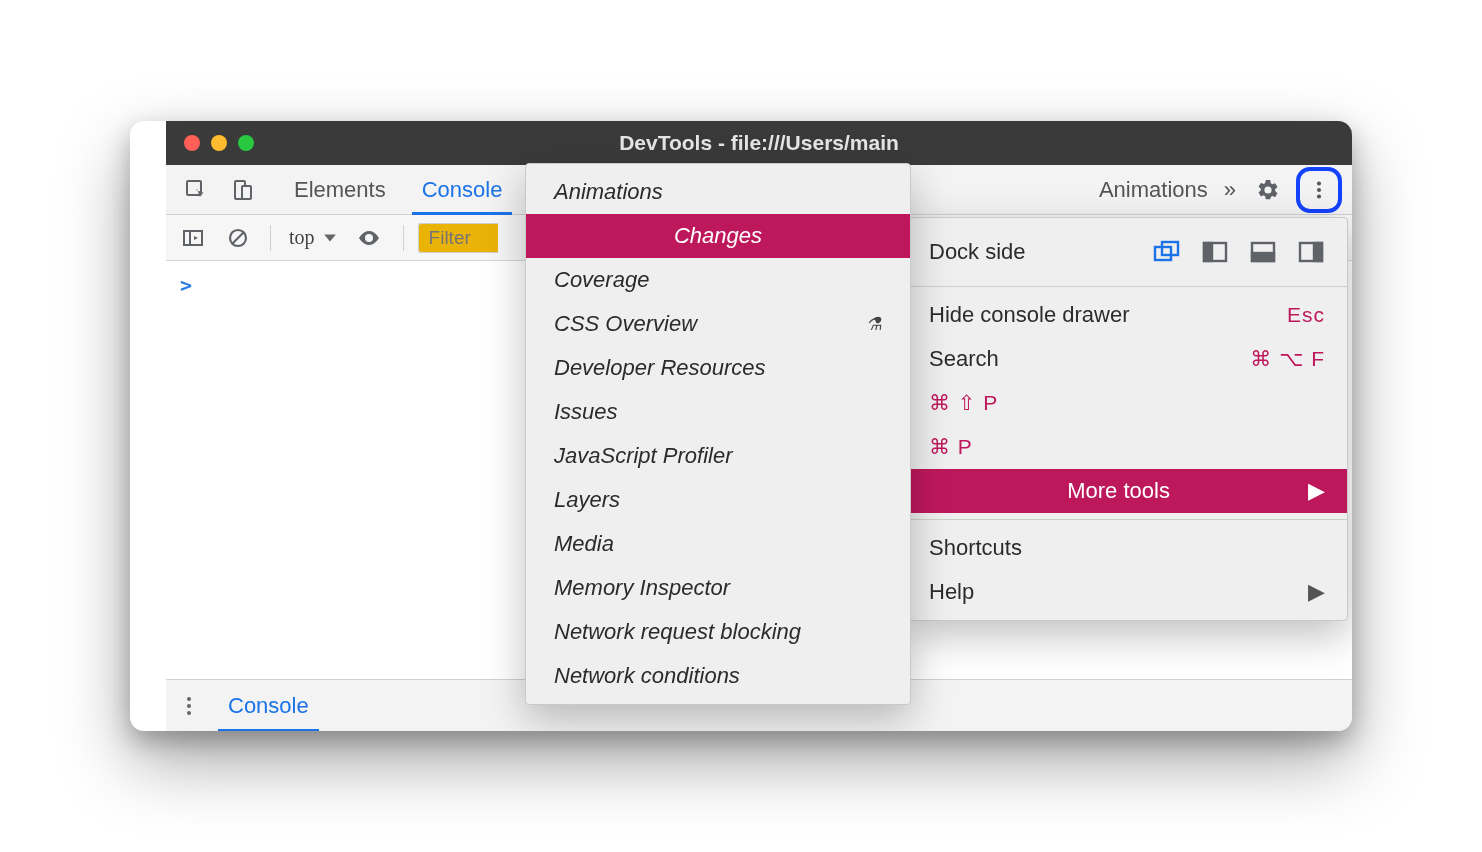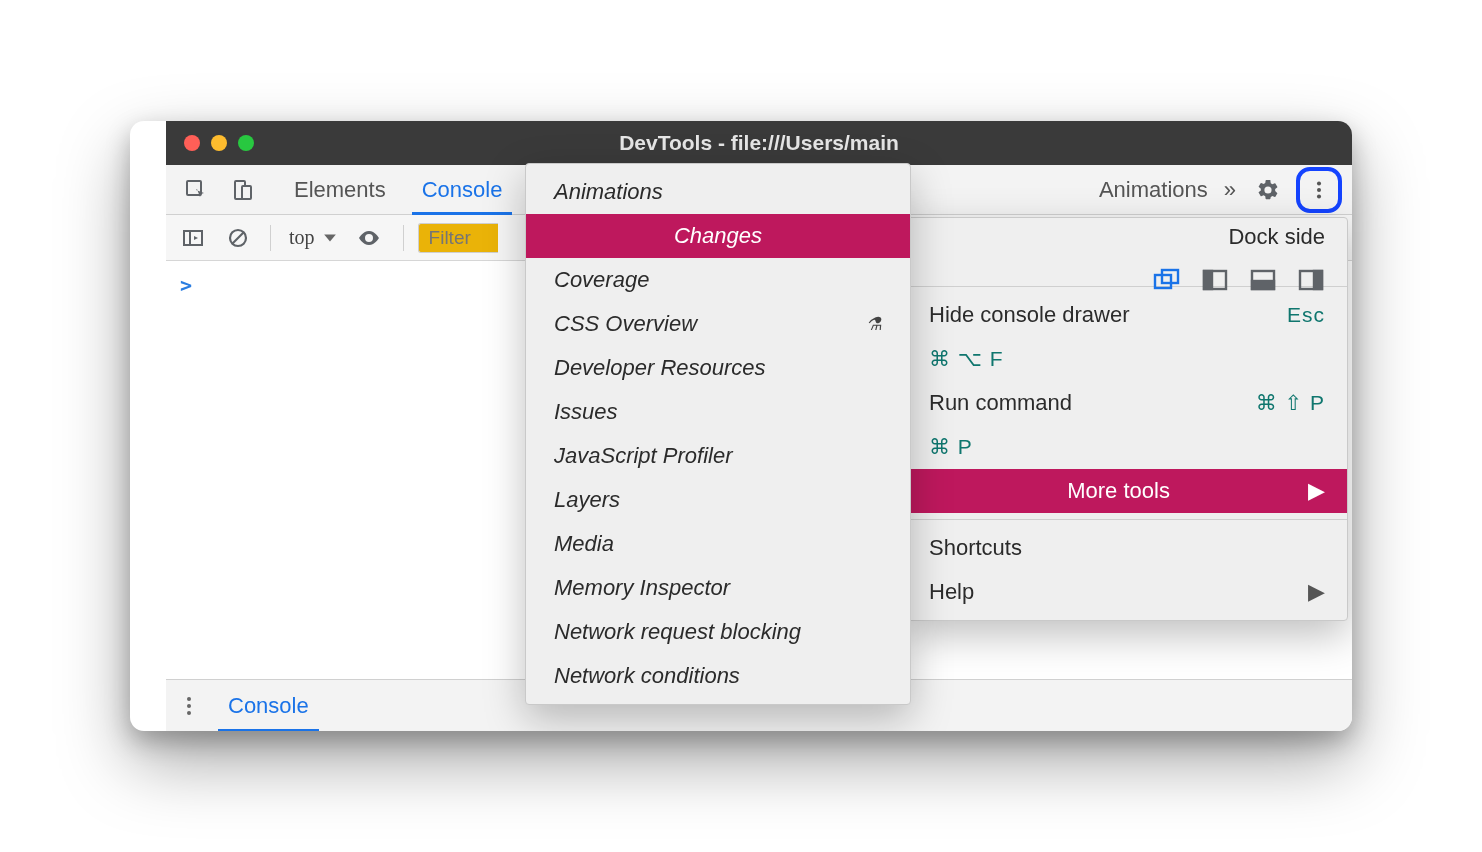--- a/index.html
+++ b/index.html
@@ -117,25 +117,25 @@
     position: absolute; background: #efefef;
     border: 1px solid #c9c9c9; border-radius: 4px;
     box-shadow: 0 14px 40px rgba(0,0,0,0.25);
     font-size: 22px; color: #2b2b2b;
     z-index: 50;
   }
   .menu-main { top: 96px; right: 4px; width: 442px; padding: 6px 0; }
   .menu-row { height: 44px; display: flex; align-items: center; padding: 0 22px; cursor: pointer; }
   .menu-row.selected { background: #be185d; color: #fff; text-align: center; }
   .menu-row .label { flex: 1; }
-  .menu-row .shortcut { color: #0f766e; font-size: 21px; letter-spacing: 1px; white-space: nowrap; }
+  .menu-row .shortcut { color: #be185d; font-size: 21px; letter-spacing: 1px; white-space: nowrap; }
   .menu-row .arrow { color: #555; }
   .menu-row.selected .arrow { color: #fff; }
   .menu-sep { height: 1px; background: #cfcfcf; margin: 6px 0; }
-  .dock-row { height: 56px; display: flex; align-items: flex-end; padding: 0 22px; gap: 18px; flex-direction: column; }
+  .dock-row { height: 56px; display: flex; align-items: center; padding: 0 22px; gap: 18px; }
   .dock-row .label { flex: 1; }
   .dock-icons { display: flex; gap: 20px; }
   .dock-icon { width: 28px; height: 24px; display: flex; align-items: center; justify-content: center; color: #5f6368; cursor: pointer; }
   .dock-icon svg { width: 28px; height: 24px; }
   .dock-icon.active { color: #1a73e8; }
 
   
   .menu-sub { top: 42px; left: 395px; width: 386px; padding: 6px 0;
     max-height: 568px; overflow: hidden; z-index: 60; }
   .menu-sub .menu-row { padding: 0 28px; font-style: italic; }
@@ -267,24 +267,24 @@
             </svg>
         </div>
       </div>
     </div>
     <div class="menu-sep"></div>
     <div class="menu-row">
         <span class="label">Hide console drawer</span>
         <span class="shortcut">Esc</span>
       </div>
     <div class="menu-row">
+        <span class="label">Search</span>
         <span class="shortcut">⌘ ⌥ F</span>
       </div>
     <div class="menu-row">
-        <span class="label">Run command</span>
         <span class="shortcut">⌘ ⇧ P</span>
       </div>
     <div class="menu-row">
         <span class="shortcut">⌘ P</span>
       </div>
     <div class="menu-row selected">
         <span class="label">More tools</span>
         <span class="arrow">▶</span>
       </div>
     <div class="menu-sep"></div>

